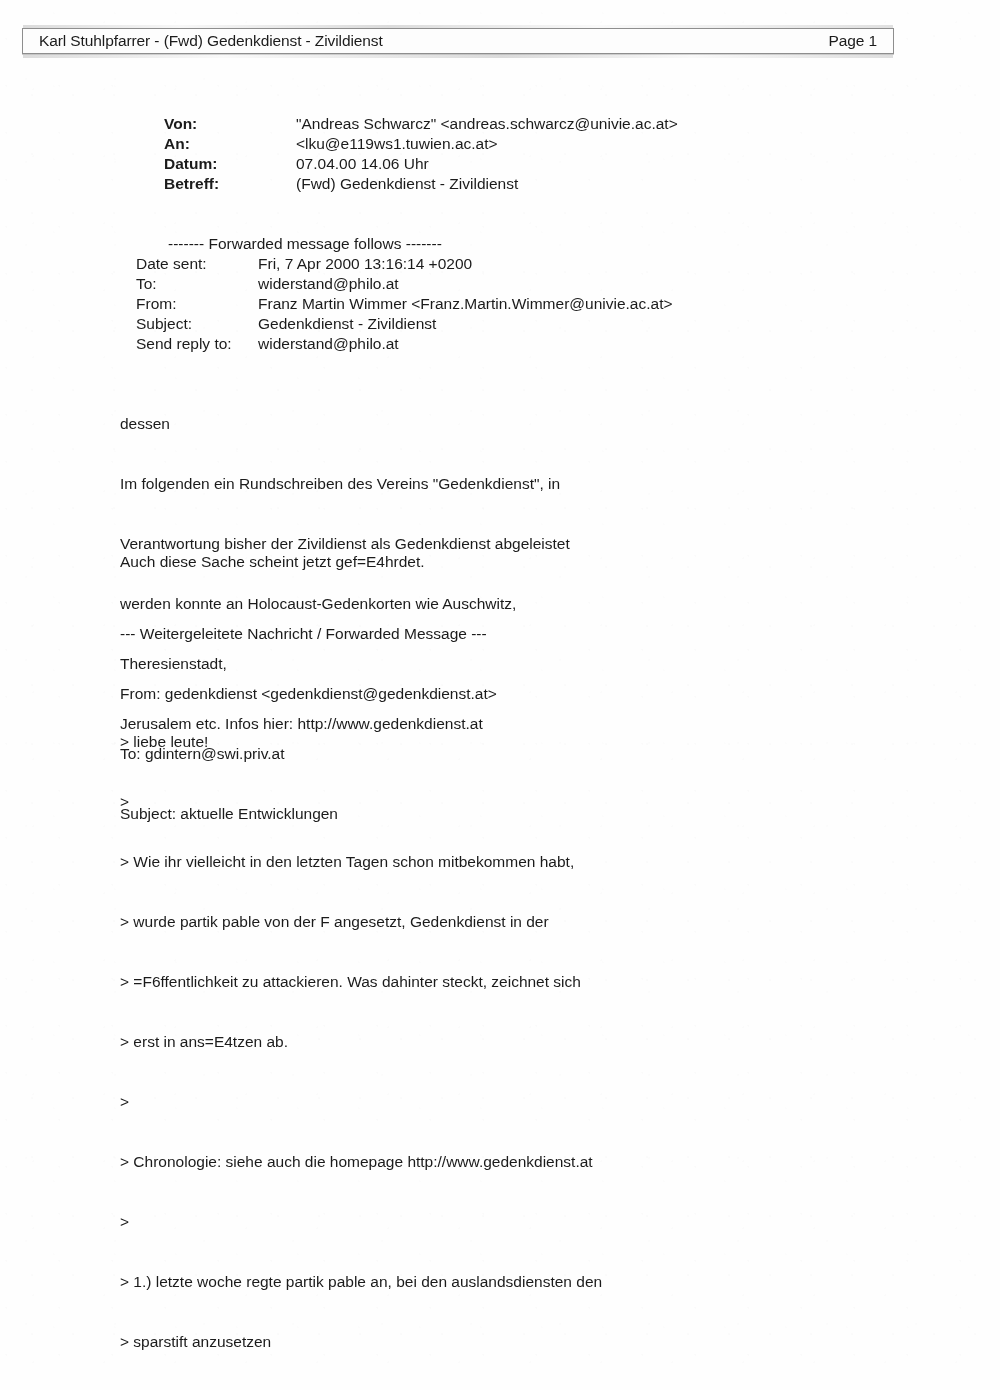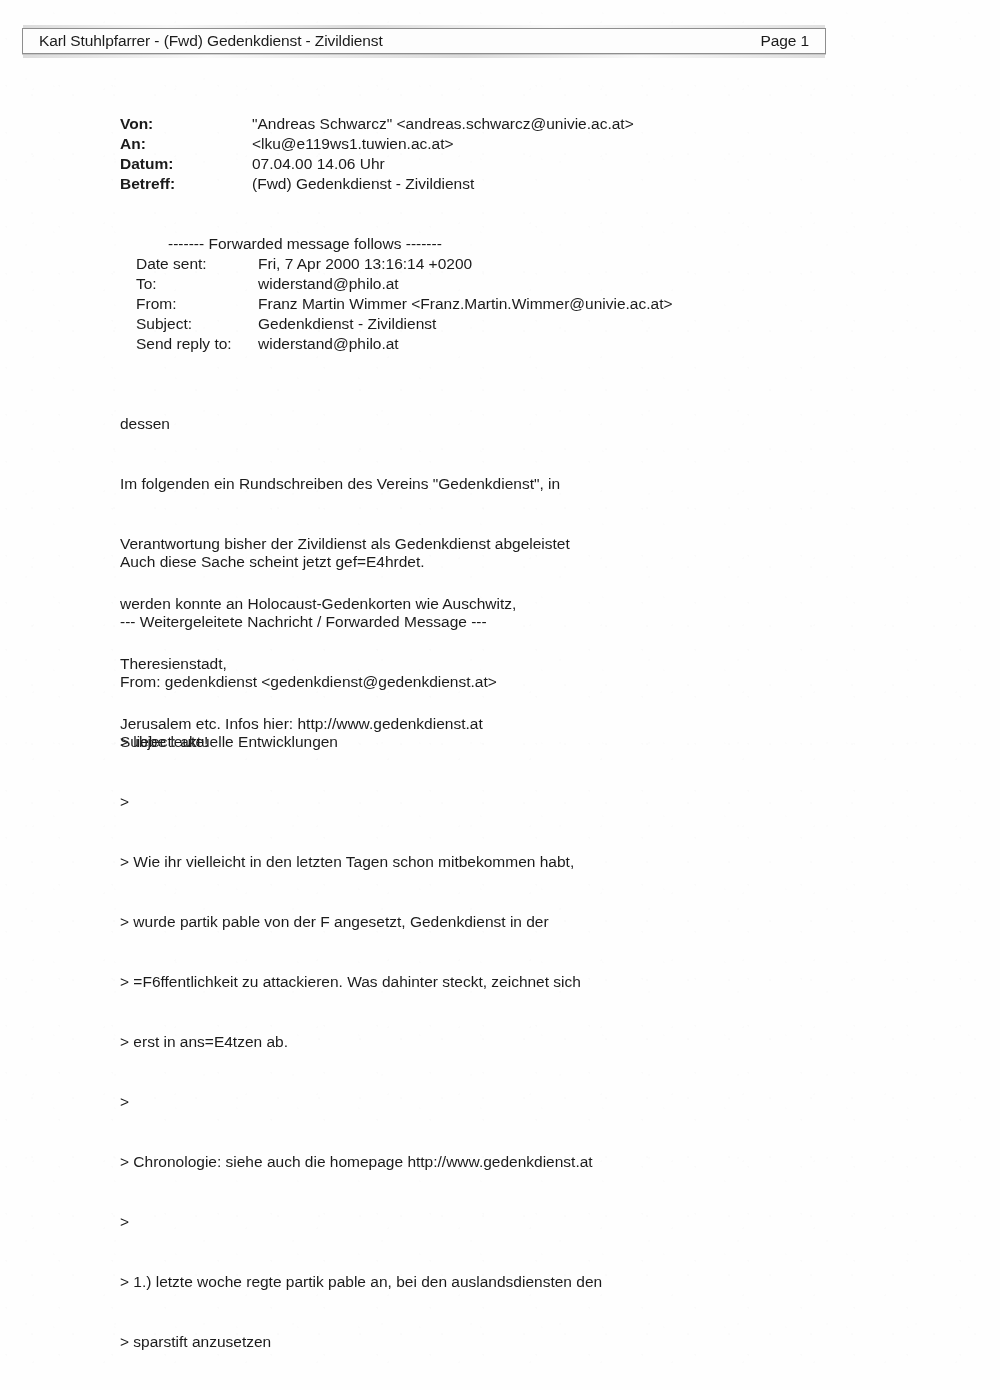--- a/index.html
+++ b/index.html
@@ -34,21 +34,21 @@
       radial-gradient(circle at 29% 95%, rgba(145,145,145,.04) 0 1px, transparent 1px),
       radial-gradient(circle at 88% 18%, rgba(150,150,150,.04) 0 1px, transparent 1px);
     background-size: 53px 47px, 71px 67px, 41px 59px, 89px 83px, 61px 73px;
   }
 
   
   .header-bar {
     position: absolute;
     left: 22px;
     top: 28px;
-    width: 804px;
+    width: 872px;
     height: 26px;
     box-sizing: border-box;
     border: 1px solid #8e8e8e;
     background: #fdfdfd;
     display: flex;
     align-items: center;
     justify-content: space-between;
     box-shadow: 0 1px 0 rgba(120,120,120,.35);
   }
   .header-bar::before {
@@ -87,20 +87,21 @@
   .field-table {
     position: absolute;
     left: 120px;
     top: 114px;
   }
   .field-row {
     display: flex;
     line-height: 20px;
     font-size: 15.5px;
     white-space: nowrap;
+    margin-left: 44px;
   }
   .field-label {
     font-weight: bold;
     width: 132px;
     flex: 0 0 132px;
   }
   .field-value { flex: 1 1 auto; }
 
   .fwd-block {
     position: absolute;
@@ -123,21 +124,21 @@
 
   .para-block {
     position: absolute;
     left: 120px;
     font-size: 15.5px;
     line-height: 20px;
     white-space: pre;
   }
   .para-intro  { top: 374px; }
   .para-gef    { top: 512px; }
-  .para-fwd2   { top: 572px; }
+  .para-fwd2   { top: 584px; }
   .para-quote  { top: 692px; }
 
   .txt-line { white-space: pre; min-height: 20px; }
 </style>
 </head>
 <body>
 
 <div class="page-sheet"></div>
 <div class="scan-noise"></div>
 
@@ -198,20 +199,21 @@
   <div class="txt-line">Jerusalem etc. Infos hier: http://www.gedenkdienst.at</div>
 </div>
 
 <div class="para-block para-gef">
   <div class="txt-line">Auch diese Sache scheint jetzt gef=E4hrdet.</div>
 </div>
 
 <div class="para-block para-fwd2">
   <div class="txt-line">--- Weitergeleitete Nachricht / Forwarded Message ---</div>
   <div class="txt-line">From: gedenkdienst &lt;gedenkdienst@gedenkdienst.at&gt;</div>
+  <div class="txt-line">To: gdintern@swi.priv.at</div>
   <div class="txt-line">Subject: aktuelle Entwicklungen</div>
 </div>
 
 <div class="para-block para-quote">
   <div class="txt-line">&gt; liebe leute!</div>
   <div class="txt-line">&gt;</div>
   <div class="txt-line">&gt; Wie ihr vielleicht in den letzten Tagen schon mitbekommen habt,</div>
   <div class="txt-line">&gt; wurde partik pable von der F angesetzt, Gedenkdienst in der</div>
   <div class="txt-line">&gt; =F6ffentlichkeit zu attackieren. Was dahinter steckt, zeichnet sich</div>
   <div class="txt-line">&gt; erst in ans=E4tzen ab.</div>

